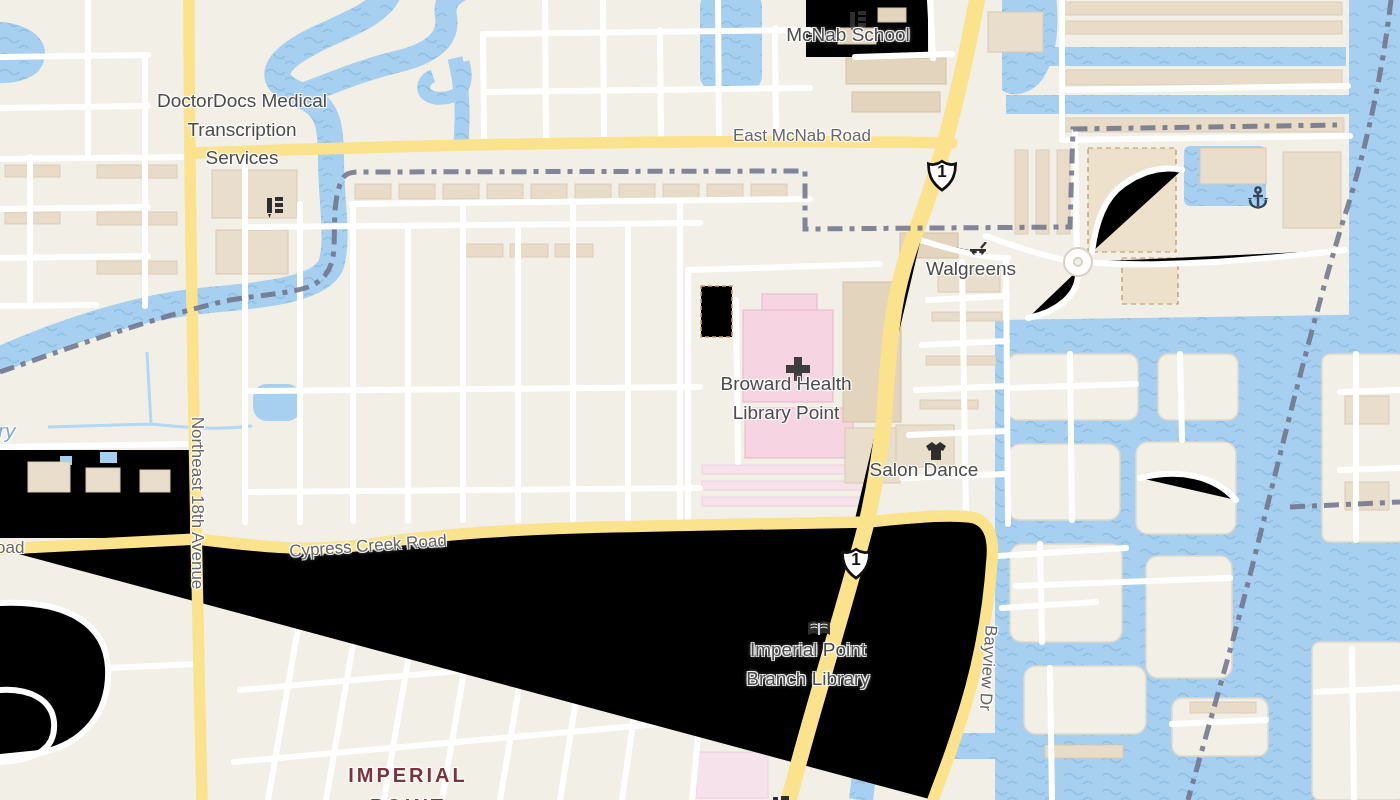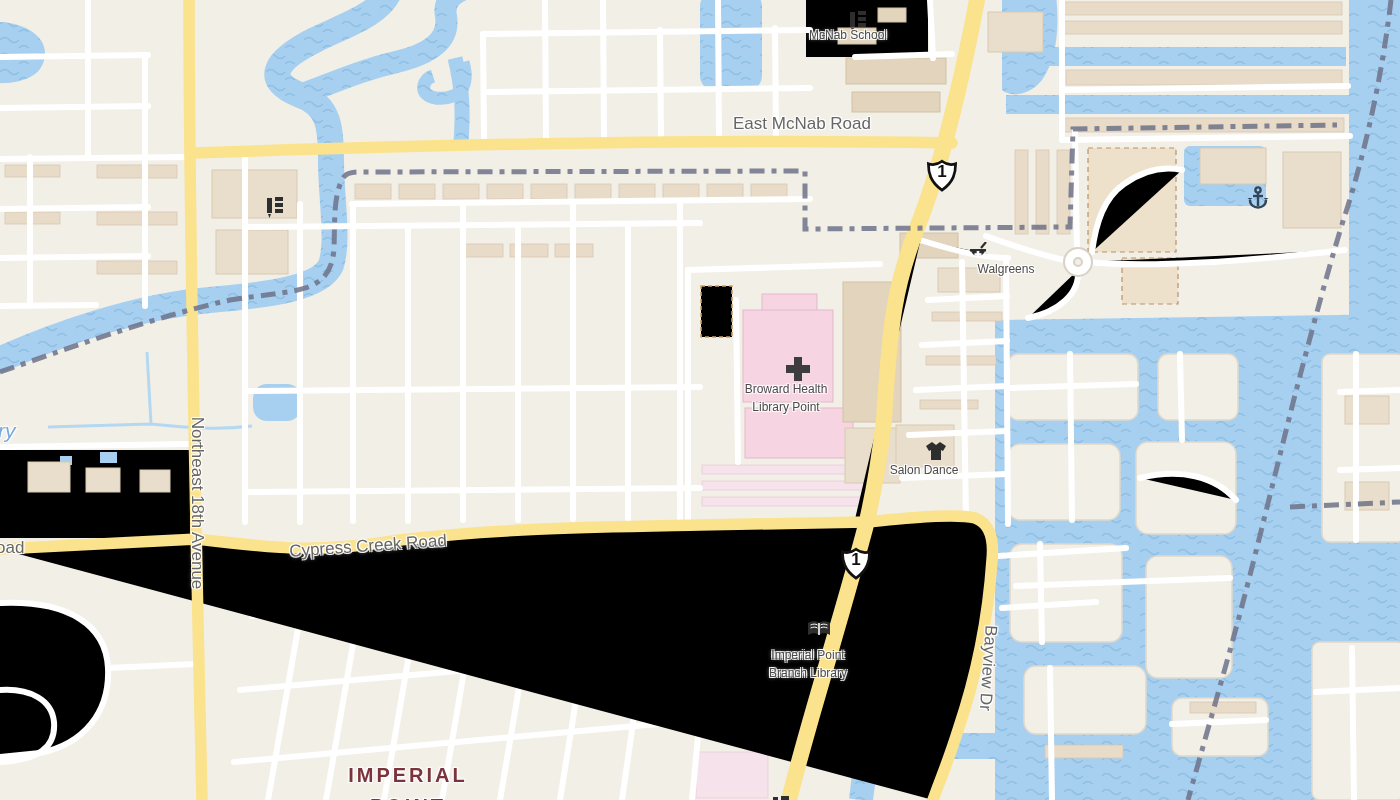--- a/index.html
+++ b/index.html
@@ -29,21 +29,21 @@
   #roads-major.fill path{stroke:var(--road_major_fill);stroke-width:11.5;}
   #roads-major path.us1{stroke-width:21;}
   #roads-major.fill path.us1{stroke-width:16;}
 
   .boundary{fill:none;stroke:var(--boundary);stroke-width:5;stroke-dasharray:15 7 5 7;opacity:.85;}
   .roundabout-c{fill:none;stroke:var(--road_minor_casing);stroke-width:12;}
   .roundabout-f{fill:none;stroke:var(--road_minor_fill);stroke-width:8;}
 
   
   .lbl{position:absolute;transform:translate(-50%,-50%);text-align:center;white-space:pre-line;
-       color:var(--poi_text);font-size:12px;line-height:1.5;
+       color:var(--poi_text);font-size:19px;line-height:1.5;
        text-shadow:-1px -1px 0 rgba(255,255,255,.85),1px -1px 0 rgba(255,255,255,.85),
                    -1px 1px 0 rgba(255,255,255,.85),1px 1px 0 rgba(255,255,255,.85),0 0 4px rgba(255,255,255,.9);}
   .lbl-road{font-size:17px;color:var(--road_text);}
   .lbl-hood{font-weight:bold;font-size:20px;letter-spacing:3px;color:var(--neighborhood_text);line-height:1.55;}
   .lbl-water{font-style:italic;font-size:21px;color:var(--water_text);}
   .lbl-left{transform:translate(0,-50%);text-align:left;}
   .rot90{transform:translate(-50%,-50%) rotate(90deg);white-space:nowrap;}
   .rot94{transform:translate(-50%,-50%) rotate(94deg);white-space:nowrap;}
   .rotm4{transform:translate(-50%,-50%) rotate(-4deg);white-space:nowrap;}
 
@@ -472,22 +472,25 @@
   <div class="num">1</div>
 </div>
 <div class="shield" style="left:856px;top:564px">
   <svg width="34" height="36" viewBox="0 0 30 30">
         <path d="M15,2 C11,5 6,5.2 3,4.2 C3,12 4.5,20 15,27.5 C25.5,20 27,12 27,4.2 C24,5.2 19,5 15,2 Z" fill="#fff" stroke="#111" stroke-width="2.4"></path>
       </svg>
   <div class="num">1</div>
 </div>
 
 <div class="lbl" style="left:848px;top:35px">McNab School</div>
-<div class="lbl lbl-road" style="left:802px;top:124px">East McNab Road</div>
-<div class="lbl" style="left:1006px;top:269px">Walgreens</div>
+<div class="lbl" style="left:242px;top:130px">DoctorDocs Medical
+Transcription
+Services</div>
+<div class="lbl lbl-road" style="left:802px;top:136px">East McNab Road</div>
+<div class="lbl" style="left:971px;top:269px">Walgreens</div>
 <div class="lbl" style="left:786px;top:398px">Broward Health
 Library Point</div>
 <div class="lbl" style="left:924px;top:470px">Salon Dance</div>
 <div class="lbl lbl-road rotm4" style="left:368px;top:546px">Cypress Creek Road</div>
 <div class="lbl lbl-road lbl-left" style="left:-4px;top:548px">oad</div>
 <div class="lbl lbl-water lbl-left" style="left:-2px;top:431px">ry</div>
 <div class="lbl lbl-road rot90" style="left:197px;top:503px">Northeast 18th Avenue</div>
 <div class="lbl lbl-road rot94" style="left:988px;top:668px">Bayview Dr</div>
 <div class="lbl" style="left:808px;top:664px">Imperial Point
 Branch Library</div>

